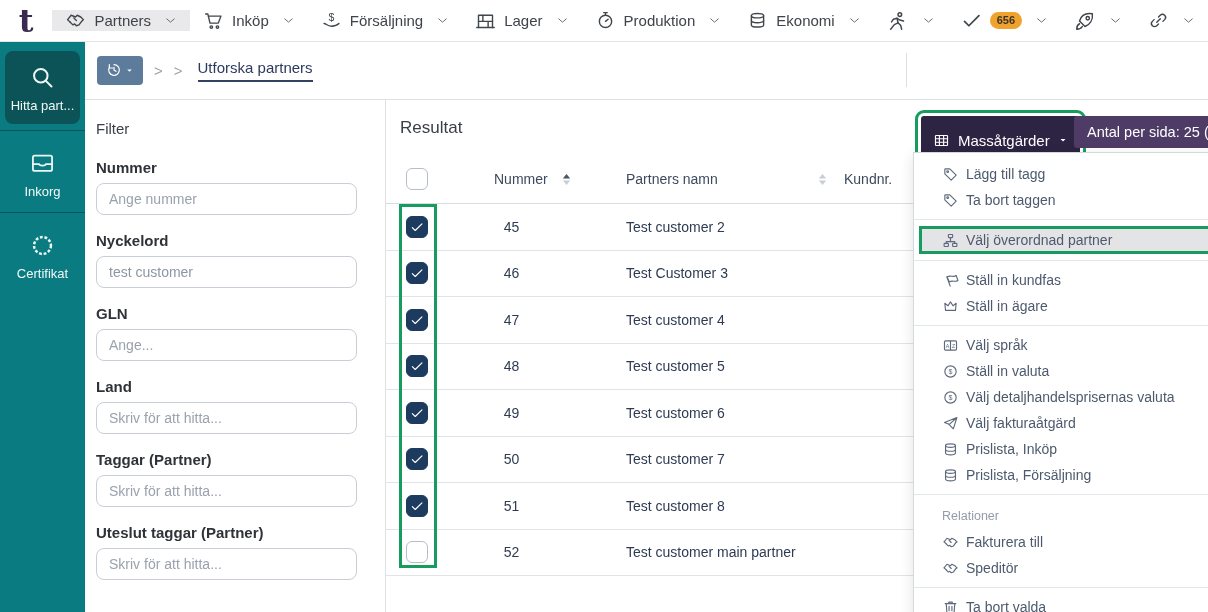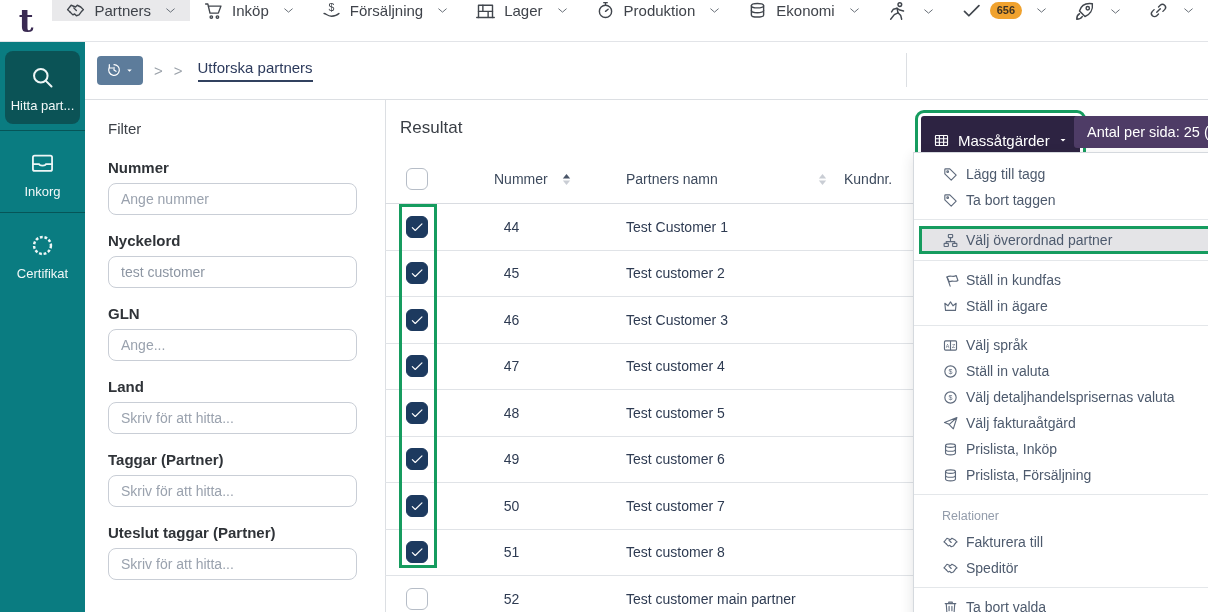--- a/index.html
+++ b/index.html
@@ -4,21 +4,21 @@
 <style>
   html,body{margin:0;padding:0;}
   body{font-family:"Liberation Sans",sans-serif;background:#fff;}
   .screen{position:relative;width:1208px;height:612px;overflow:hidden;background:#fff;}
 
   
   .topbar{position:absolute;top:0;left:0;width:1208px;height:41px;background:#fff;
           border-bottom:1px solid #e2e4e8;display:flex;align-items:stretch;z-index:30;}
   .logo{width:85px;display:flex;align-items:center;justify-content:center;
         font-size:32px;font-weight:bold;color:#3a2a52;font-family:"DejaVu Serif",serif;cursor:pointer;}
-  .nav{display:flex;align-items:flex-start;}
+  .nav{display:flex;align-items:center;}
   .nav-item{display:flex;align-items:center;gap:8px;padding:0 13px;color:#3f434a;font-size:15px;cursor:pointer;}
   .nav-item.active{background:#e9e9eb;}
   .icn{color:#41464d;flex:0 0 auto;}
   .nav-chev{color:#646b74;margin-left:5px;}
   .badge{background:#f0a22e;color:#3d3324;font-size:11px;font-weight:bold;
          padding:2px 7px;border-radius:9px;line-height:1.2;}
 
   
   .sidebar{position:absolute;top:41px;left:0;width:85px;height:571px;background:#0a7c81;z-index:25;
            padding-top:10px;box-sizing:border-box;}
@@ -39,21 +39,21 @@
   .tenant-btn{height:30px;background:#3e2a57;color:#fff;border-radius:4px;display:flex;align-items:center;
               gap:7px;padding:0 11px;font-size:15px;font-weight:bold;cursor:pointer;border:none;
               font-family:"Liberation Sans",sans-serif;}
   .crumb-current{color:#2c3a5c;font-size:15px;padding-bottom:4px;border-bottom:2px solid #31415f;
                  margin-left:4px;cursor:pointer;}
 
   .content{position:absolute;top:59px;left:0;right:0;bottom:0;display:flex;}
   .vdivider{position:absolute;left:300px;top:0;bottom:0;width:1px;background:#dcdfe3;}
 
   
-  .filter-panel{width:300px;box-sizing:border-box;padding:16px 28px 0 23px;}
+  .filter-panel{width:300px;box-sizing:border-box;padding:16px 28px 0 11px;}
   .filter-title{font-size:15px;color:#3a3f46;margin:4px 0 22px;}
   .f-label{font-size:15px;font-weight:bold;color:#2f3338;margin:17px 0 7px;}
   .f-input{width:100%;height:32px;border:1px solid #c9ced6;border-radius:8px;padding:0 12px;
            font-size:14px;color:#8d96a3;box-sizing:border-box;font-family:"Liberation Sans",sans-serif;outline:none;}
   .f-input::placeholder{color:#9aa2ae;}
 
   
   .results{flex:1;position:relative;}
   .results-title{position:absolute;top:18px;left:15px;font-size:17px;color:#3a3f46;}
   .bulk-btn{position:absolute;top:16px;left:536px;height:48px;background:#2d2342;color:#fff;border:none;
@@ -424,104 +424,92 @@
           </div>
 
           <div class="trow">
             <div class="c-check">
                 <div class="cb checked">
                   <svg width="14" height="14">
                     <use href="#i-check"></use>
                   </svg>
                 </div>
               </div>
-            <div class="c-num">44</div>
-            <div class="c-name">Test Customer 1</div>
+            <div class="c-num">45</div>
+            <div class="c-name">Test customer 2</div>
             <div></div>
           </div>
           <div class="trow">
             <div class="c-check">
                 <div class="cb checked">
                   <svg width="14" height="14">
                     <use href="#i-check"></use>
                   </svg>
                 </div>
               </div>
-            <div class="c-num">45</div>
-            <div class="c-name">Test customer 2</div>
+            <div class="c-num">46</div>
+            <div class="c-name">Test Customer 3</div>
             <div></div>
           </div>
           <div class="trow">
             <div class="c-check">
                 <div class="cb checked">
                   <svg width="14" height="14">
                     <use href="#i-check"></use>
                   </svg>
                 </div>
               </div>
-            <div class="c-num">46</div>
-            <div class="c-name">Test Customer 3</div>
+            <div class="c-num">47</div>
+            <div class="c-name">Test customer 4</div>
             <div></div>
           </div>
           <div class="trow">
             <div class="c-check">
                 <div class="cb checked">
                   <svg width="14" height="14">
                     <use href="#i-check"></use>
                   </svg>
                 </div>
               </div>
-            <div class="c-num">47</div>
-            <div class="c-name">Test customer 4</div>
+            <div class="c-num">48</div>
+            <div class="c-name">Test customer 5</div>
             <div></div>
           </div>
           <div class="trow">
             <div class="c-check">
                 <div class="cb checked">
                   <svg width="14" height="14">
                     <use href="#i-check"></use>
                   </svg>
                 </div>
               </div>
-            <div class="c-num">48</div>
-            <div class="c-name">Test customer 5</div>
+            <div class="c-num">49</div>
+            <div class="c-name">Test customer 6</div>
             <div></div>
           </div>
           <div class="trow">
             <div class="c-check">
                 <div class="cb checked">
                   <svg width="14" height="14">
                     <use href="#i-check"></use>
                   </svg>
                 </div>
               </div>
-            <div class="c-num">49</div>
-            <div class="c-name">Test customer 6</div>
+            <div class="c-num">50</div>
+            <div class="c-name">Test customer 7</div>
             <div></div>
           </div>
           <div class="trow">
             <div class="c-check">
                 <div class="cb checked">
                   <svg width="14" height="14">
                     <use href="#i-check"></use>
                   </svg>
                 </div>
               </div>
-            <div class="c-num">50</div>
-            <div class="c-name">Test customer 7</div>
-            <div></div>
-          </div>
-          <div class="trow">
-            <div class="c-check">
-                <div class="cb checked">
-                  <svg width="14" height="14">
-                    <use href="#i-check"></use>
-                  </svg>
-                </div>
-              </div>
             <div class="c-num">51</div>
             <div class="c-name">Test customer 8</div>
             <div></div>
           </div>
           <div class="trow">
             <div class="c-check">
                 <div class="cb"></div>
               </div>
             <div class="c-num">52</div>
             <div class="c-name">Test customer main partner</div>

